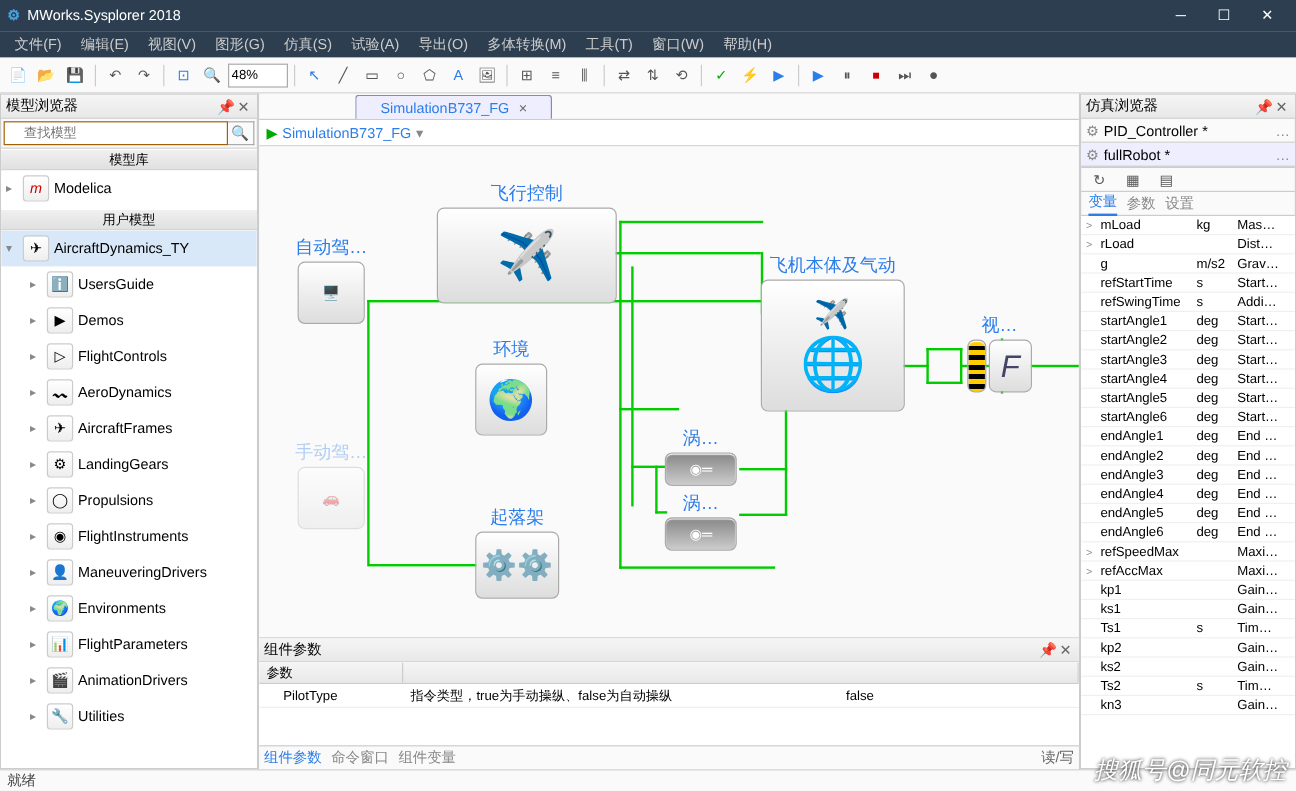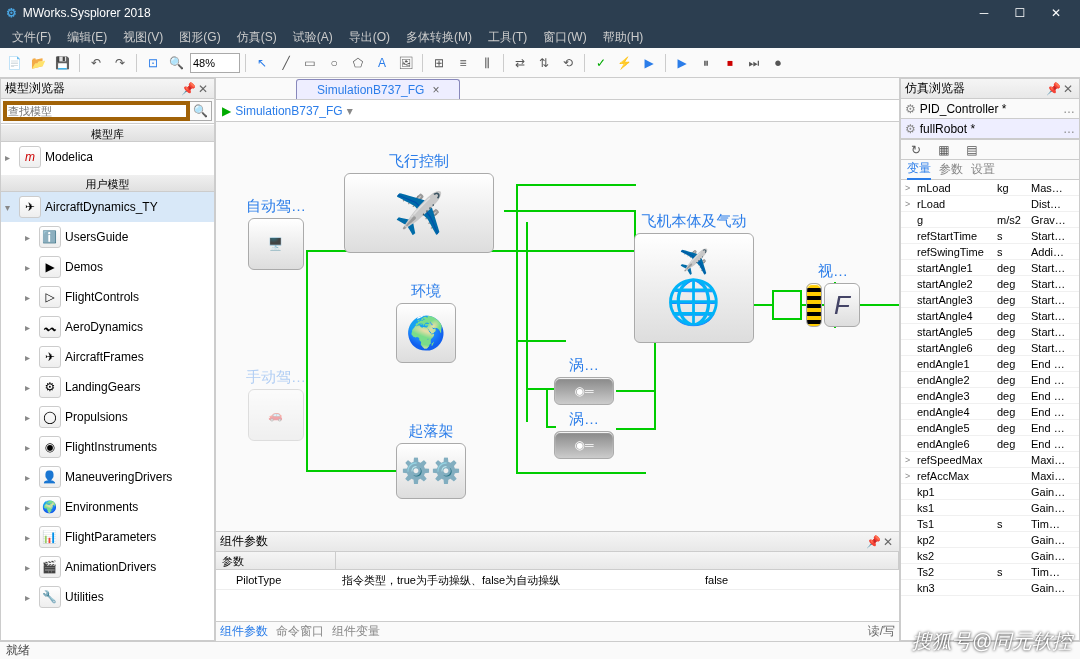--- a/index.html
+++ b/index.html
@@ -18,21 +18,21 @@
 .tbtn.red{color:#c00}
 .tsep{width:1px;height:18px;background:#ccc;margin:0 3px}
 .zoom{border:1px solid #aaa;background:#fff;height:20px;font-size:11px;padding:0 2px}
 .body{display:flex;height:563px}
 .panel{background:#fafafa;border:1px solid #ccc;display:flex;flex-direction:column}
 .panel-header{background:linear-gradient(#f5f5f5,#e8e8e8);border-bottom:1px solid #ccc;height:20px;display:flex;align-items:center;padding:0 4px;font-size:11px}
 .panel-header .sp{flex:1}
 .panel-header .pbtn{width:14px;height:14px;cursor:pointer;color:#666;display:flex;align-items:center;justify-content:center}
 .left{width:215px;display:flex;flex-direction:column}
 .search{display:flex;padding:2px;border-bottom:1px solid #ccc}
-.search input{flex:1;border:4px solid #a16207;height:20px;padding:0 1px;font-size:11px;color:#888}
+.search input{flex:1;border:1px solid #a16207;height:20px;padding:0 16px;font-size:11px;color:#888}
 .search .sbtn{width:22px;border:1px solid #aaa;border-left:0;display:flex;align-items:center;justify-content:center;color:#2b7de9;cursor:pointer}
 .section-header{background:linear-gradient(#f0f0f0,#e0e0e0);border-top:1px solid #fff;border-bottom:1px solid #ccc;text-align:center;height:18px;line-height:18px;font-size:11px}
 .tree{flex:1;overflow:auto;background:#fff}
 .tree-item{display:flex;align-items:center;height:30px;padding:0 4px;cursor:pointer;gap:4px}
 .tree-item.sel{background:#d8e8f8}
 .tree-item .exp{width:10px;color:#888;font-size:10px}
 .tree-item .ico{width:22px;height:22px;display:flex;align-items:center;justify-content:center;border:1px solid #ccc;border-radius:3px;background:linear-gradient(#fff,#eee)}
 .tree-item.sub{padding-left:24px}
 .center{flex:1;display:flex;flex-direction:column;border-left:1px solid #ccc;border-right:1px solid #ccc}
 .tabbar{height:22px;background:#fafafa;border-bottom:1px solid #ccc;display:flex;align-items:end;padding-left:80px}
@@ -282,21 +282,21 @@
         <div class="box" style="width:56px;height:52px">
             <span>🖥️</span>
           </div>
       </div>
       <div class="block" style="left:30px;top:246px;opacity:.35">
         <div class="label">手动驾…</div>
         <div class="box" style="width:56px;height:52px">
             <span>🚗</span>
           </div>
       </div>
-      <div class="block" style="left:128px;top:30px">
+      <div class="block" style="left:148px;top:30px">
         <div class="label">飞行控制</div>
         <div class="box" style="width:150px;height:80px">
             <span style="font-size:40px">✈️</span>
           </div>
       </div>
       <div class="block" style="left:180px;top:160px">
         <div class="label">环境</div>
         <div class="box" style="width:60px;height:60px">
             <span style="font-size:32px">🌍</span>
           </div>

